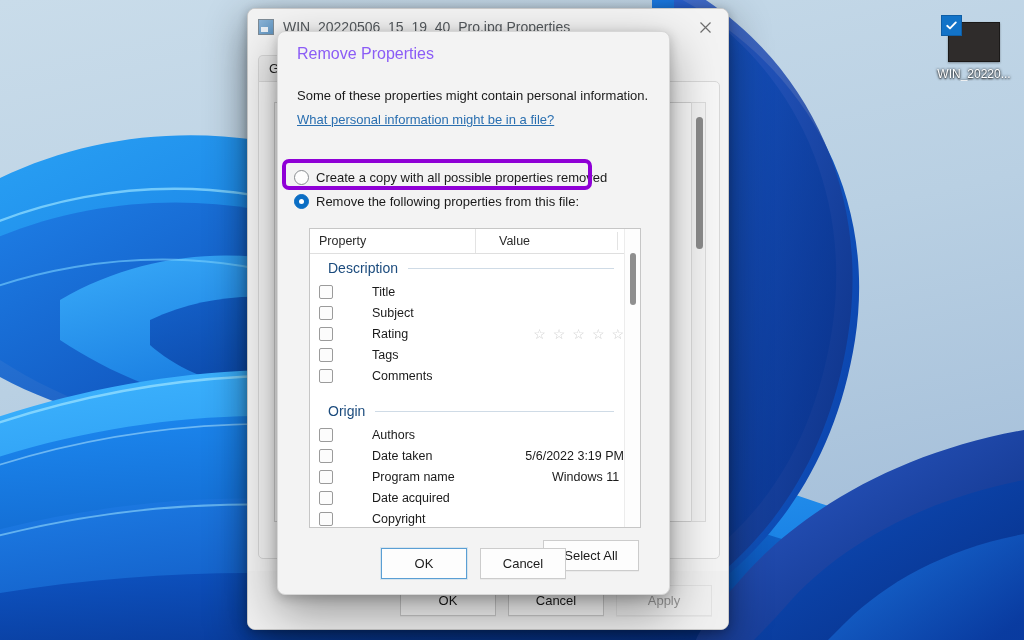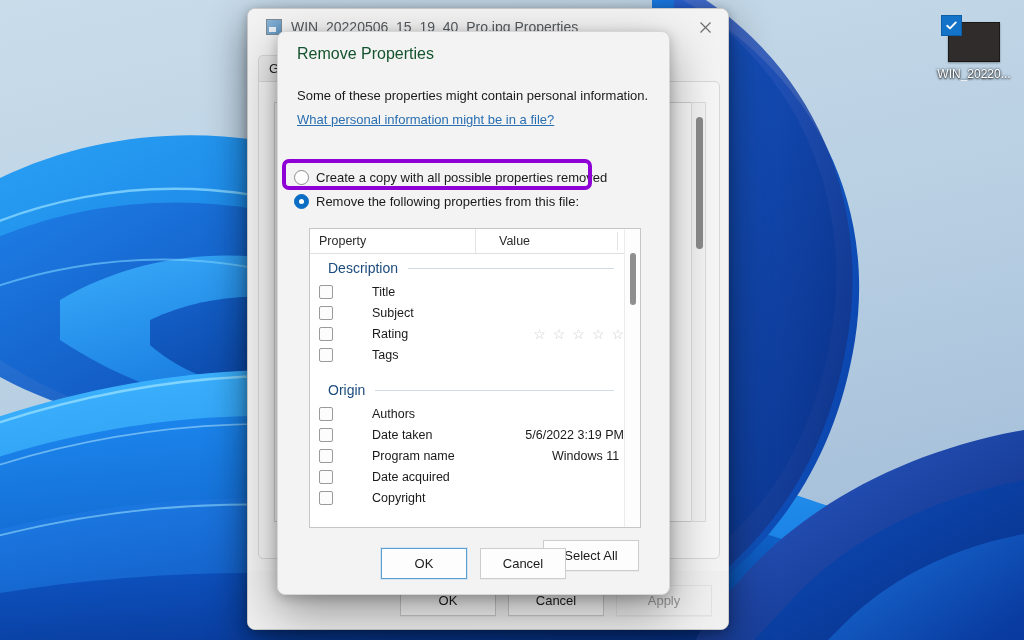--- a/index.html
+++ b/index.html
@@ -56,21 +56,21 @@
     border: 1px solid #c9c9c9;
     border-radius: 8px;
     box-shadow: 0 14px 42px rgba(0,0,0,.45), 0 2px 10px rgba(0,0,0,.25);
     overflow: hidden;
   }
   #props-titlebar {
     position: relative;
     height: 36px;
     background: #f3f3f3;
     display: flex; align-items: center;
-    padding-left: 18px;
+    padding-left: 10px;
   }
   #props-titlebar .tb-icon {
     width: 16px; height: 16px; flex: 0 0 16px;
     background: linear-gradient(135deg,#8ab4d8 0%,#5f93bf 100%);
     border: 1px solid #7d8b96;
     position: relative;
   }
   #props-titlebar .tb-icon::after {
     content:""; position:absolute; left:2px; bottom:2px;
     width:7px; height:5px; background:#e9eff5;
@@ -159,21 +159,21 @@
     position: absolute; left: 277px; top: 31px;
     width: 393px; height: 564px;
     background: #f3f3f3;
     border: 1px solid #d6d6d6;
     border-radius: 8px;
     box-shadow: 0 18px 48px rgba(0,0,0,.38), 0 3px 12px rgba(0,0,0,.22);
     overflow: hidden;
   }
   #rp-title {
     position: absolute; left: 19px; top: 13px;
-    font-size: 16px; color: #14532d;
+    font-size: 16px; color: #8b5cf6;
   }
   #rp-desc {
     position: absolute; left: 19px; top: 56px;
     font-size: 13px; color: #1a1a1a;
     white-space: nowrap;
   }
   #rp-link {
     position: absolute; left: 19px; top: 80px;
     font-size: 13px; color: #2a6fb0;
     text-decoration: underline;
@@ -448,20 +448,25 @@
               <span>☆</span>
               <span>☆</span>
               <span>☆</span>
           </span>
         </div>
         <div class="prop-row">
           <span class="chk"></span>
           <span class="pname">Tags</span>
           <span class="pval"></span>
         </div>
+        <div class="prop-row">
+          <span class="chk"></span>
+          <span class="pname">Comments</span>
+          <span class="pval"></span>
+        </div>
 
         <div class="group-hdr" style="margin-top:12px">
           <span>Origin</span>
           <span class="rule"></span>
         </div>
 
         <div class="prop-row">
           <span class="chk"></span>
           <span class="pname">Authors</span>
           <span class="pval"></span>

